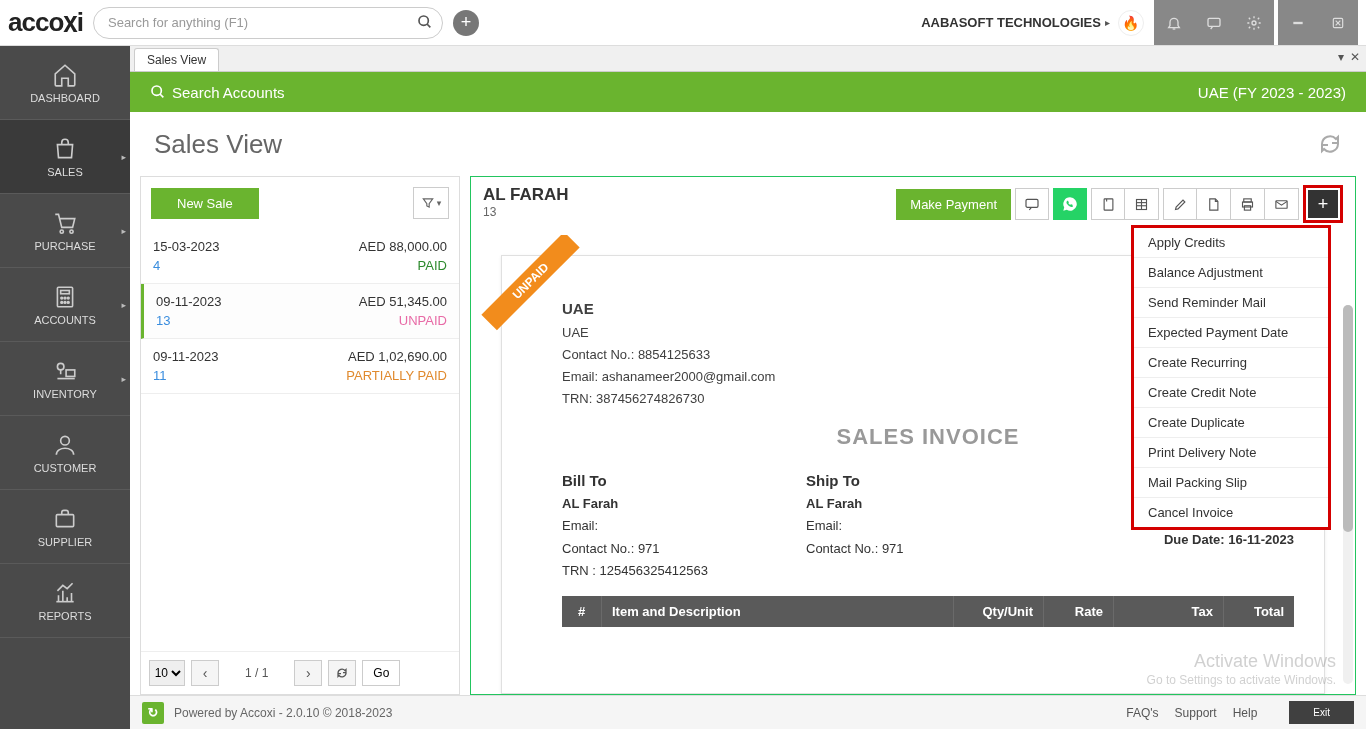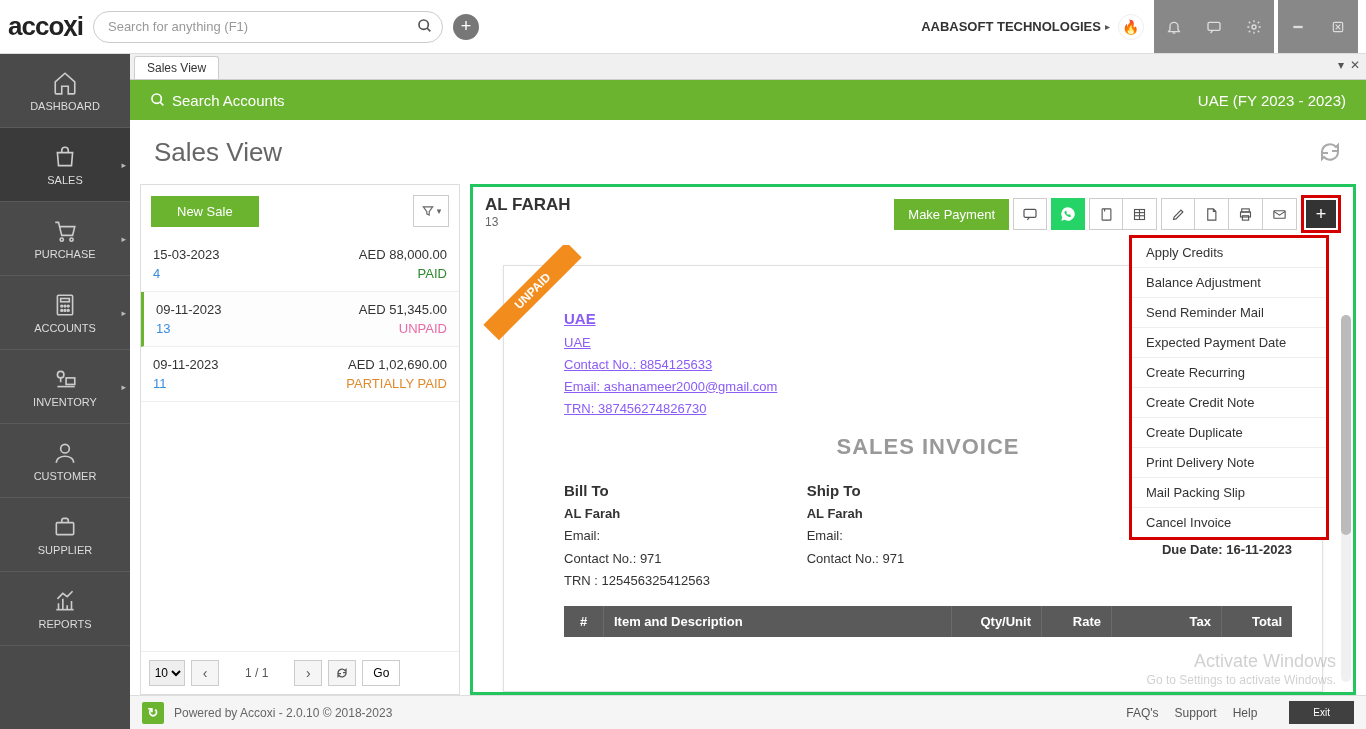--- a/index.html
+++ b/index.html
@@ -1,20 +1,20 @@
 <!DOCTYPE html>
 <html><head>
 <meta charset="utf-8">
 <style>
 * { margin: 0; padding: 0; box-sizing: border-box; font-family: -apple-system, BlinkMacSystemFont, "Segoe UI", Arial, sans-serif; }
 html, body { width: 1366px; height: 729px; overflow: hidden; background: #e8e8e8; }
 .app { display: flex; flex-direction: column; width: 100%; height: 100%; }
 
 
-.topbar { height: 54px; background: #fff; display: flex; align-items: center; padding: 0 8px; border-bottom: 1px solid #ddd; }
+.topbar { height: 46px; background: #fff; display: flex; align-items: center; padding: 0 8px; border-bottom: 1px solid #ddd; }
 .logo { font-size: 26px; font-weight: 900; color: #222; letter-spacing: -1px; margin-right: 10px; display:flex; align-items:center;}
 .logo .x { display:inline-block; transform: scaleY(1.1); }
 .logo .dot { color:#222; }
 .search-wrap { position: relative; width: 350px; }
 .search-input { width: 100%; height: 32px; border: 1px solid #ccc; border-radius: 16px; padding: 0 36px 0 14px; font-size: 13px; color: #666; outline: none; }
 .search-input::placeholder { color: #999; }
 .search-inner-icon { position: absolute; right: 10px; top: 7px; color: #555; }
 .plus-circle { width: 26px; height: 26px; background: #777; border-radius: 50%; color: #fff; display: flex; align-items: center; justify-content: center; font-size: 18px; margin-left: 10px; cursor: pointer; }
 .top-spacer { flex: 1; }
 .company-name { font-size: 13px; color: #333; font-weight: 600; margin-right: 4px; }
@@ -66,42 +66,42 @@
 .st-UNPAID { color: #e86aa6; font-weight: 500; }
 .st-PARTIALLY-PAID { color: #e08a2e; font-weight: 500; }
 
 .list-foot { margin-top: auto; padding: 8px; display: flex; align-items: center; gap: 6px; border-top: 1px solid #eee; }
 .list-foot select { height: 26px; border: 1px solid #ccc; font-size: 12px; text-align: right; }
 .pg-btn { width: 28px; height: 26px; border: 1px solid #ccc; background: #f5f5f5; display: flex; align-items: center; justify-content: center; cursor: pointer; color:#555; font-size:14px;}
 .pg-text { font-size: 12px; color: #555; padding: 0 20px; }
 .go-btn { height: 26px; border: 1px solid #ccc; background: #fff; padding: 0 10px; font-size: 12px; cursor: pointer; }
 
 
-.detail-pane { flex: 1; border: 3px solid #22c55e; display: flex; flex-direction: column; min-width: 0; position: relative; }
+.detail-pane { flex: 1; border: 1px solid #22c55e; display: flex; flex-direction: column; min-width: 0; position: relative; }
 .detail-head { padding: 8px 12px 12px 12px; display: flex; }
 .dh-left .cust-name { font-size: 17px; font-weight: 700; color: #333; }
 .dh-left .inv-sm { font-size: 12px; color: #666; }
 .dh-right { margin-left: auto; display: flex; align-items: center; gap: 4px; }
 .make-pay { background: #6ab42f; color: #fff; border: none; padding: 8px 14px; font-size: 13px; cursor: pointer; }
 .icbtn { width: 34px; height: 32px; border: 1px solid #ccc; display: flex; align-items: center; justify-content: center; color: #555; font-size: 15px; cursor: pointer; background: #fff; }
 .icbtn.wa { background: #25d366; color: #fff; border-color: #25d366; }
 .icbtn-group { display: flex; }
 .icbtn-group .icbtn { border-left: none; }
 .icbtn-group .icbtn:first-child { border-left: 1px solid #ccc; }
 .plus-more-wrap { border: 3px solid #d40000; padding: 2px; display: flex; }
 .plus-more { width: 30px; height: 28px; background: #333; color: #fff; display: flex; align-items: center; justify-content: center; font-size: 18px; cursor: pointer; }
 
 .dropdown { position: absolute; top: 48px; right: 24px; width: 200px; background: #fff; border: 3px solid #d40000; z-index: 20; }
 .dropdown .dd-item { padding: 7px 14px; font-size: 13px; color: #333; cursor: pointer; border-bottom: 1px solid #eee; }
 .dropdown .dd-item:last-child { border-bottom: none; }
 
 .invoice-wrap { flex: 1; overflow: hidden; padding: 20px 30px 0 30px; position: relative; display:flex; }
 .invoice-card { flex:1; background: #fff; border: 1px solid #e0e0e0; box-shadow: 0 1px 3px rgba(0,0,0,0.08); position: relative; padding: 40px 30px 0 60px; }
 .ribbon { position: absolute; top: 14px; left: -30px; background: #f28c1c; color: #fff; font-size: 12px; font-weight: 700; padding: 4px 36px; transform: rotate(-45deg); }
-.inv-from { font-size: 13px; color: #8b5cf6; line-height: 1.7; text-decoration: underline; }
+.inv-from { font-size: 13px; color: #404040; line-height: 1.7; }
 .inv-from .fr-name { font-weight: 700; font-size: 15px; }
 .inv-title { text-align: center; font-size: 22px; font-weight: 700; color: #999; letter-spacing: 1px; margin: 14px 0 18px 0; }
 .addr-row { display: flex; }
 .addr-col { flex: 1; font-size: 13px; color: #333; line-height: 1.7; }
 .addr-col.right { text-align: right; }
 .addr-col .hd { font-weight: 700; font-size: 15px; }
 .addr-col .nm { font-weight: 700; }
 .inv-meta { font-size: 13px; font-weight:700; color:#333; line-height:1.6; }
 .inv-table { margin-top: 14px; }
 .inv-th { display: flex; background: #5a5a5a; color: #fff; font-size: 13px; font-weight: 600; }

